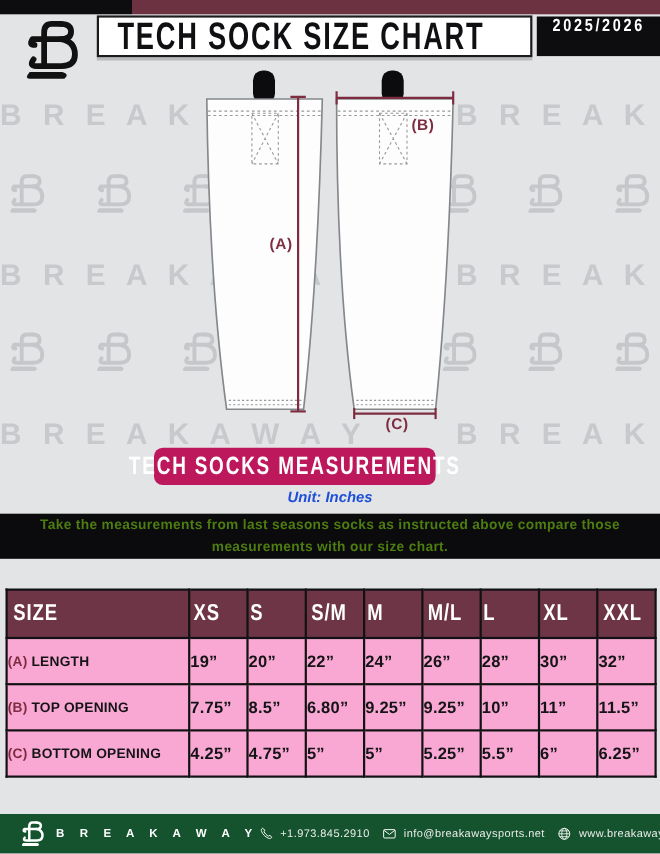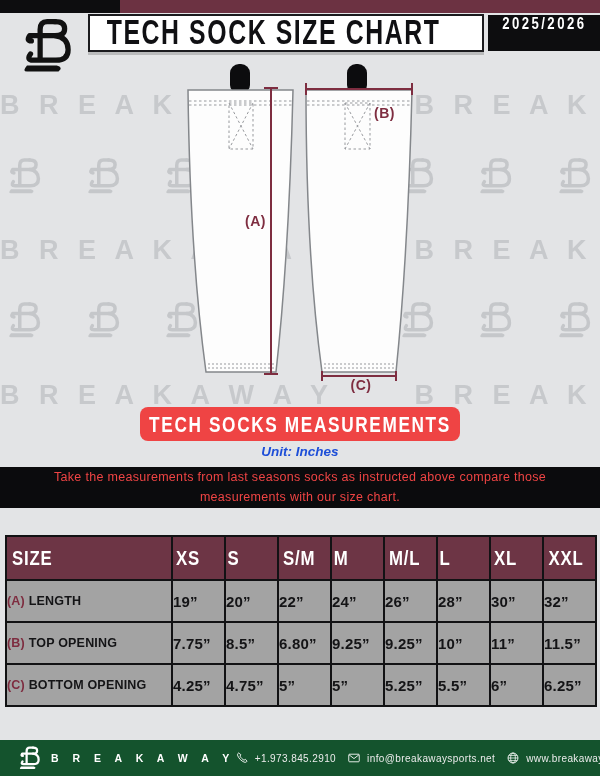--- a/index.html
+++ b/index.html
@@ -29,40 +29,40 @@
   .wm-b{width:38px;height:42px;color:#c5c7ca;}
 
   
   .diagram{position:absolute;left:0;top:58px;width:600px;height:362px;}
   .meas-label{position:absolute;color:#7e2d40;font-weight:800;font-size:14px;letter-spacing:.5px;}
   .lblA{left:228px;top:213px;width:38px;text-align:right;}
   .lblB{left:374px;top:105px;width:40px;text-align:left;}
   .lblC{left:341px;top:377px;width:40px;text-align:center;}
 
   
-  .measure-banner{position:absolute;left:140px;top:407px;width:320px;height:34px;background:#ef4444;
+  .measure-banner{position:absolute;left:140px;top:407px;width:256px;height:34px;background:#be185d;
                   border-radius:8px;display:flex;align-items:center;justify-content:center;}
   .measure-banner .t{color:#fff;font-size:21px;font-weight:700;letter-spacing:2px;white-space:nowrap;
                      transform:scale(.82,1.08);}
   .unit{position:absolute;left:0;top:444px;width:100%;text-align:center;font-style:italic;
         font-weight:700;font-size:13.5px;color:#1d4ed8;}
 
   
   .instruct{position:absolute;left:0;top:467px;width:100%;height:41px;background:#0b0b0d;
             display:flex;align-items:center;justify-content:center;}
-  .instruct p{color:#ef4444;font-size:12.5px;line-height:1.55;text-align:center;width:548px;margin:0;
-              font-weight:400;letter-spacing:.3px;}
+  .instruct p{color:#4d7c0f;font-size:12.5px;line-height:1.55;text-align:center;width:548px;margin:0;
+              font-weight:700;letter-spacing:.3px;}
 
   
   .size-table{position:absolute;left:5px;top:535px;width:590px;border-collapse:collapse;table-layout:fixed;}
   .size-table th,.size-table td{border:2px solid #121214;padding:0;text-align:left;vertical-align:middle;}
   .size-table thead th{background:#6d3545;height:42px;}
   .size-table thead .cond{display:inline-block;color:#fff;font-size:21px;font-weight:700;
                           letter-spacing:1px;transform:scaleX(.8);white-space:nowrap;}
-  .size-table tbody td{background:#a3a3a3;height:40px;font-weight:700;font-size:15px;color:#141416;
+  .size-table tbody td{background:#f9a8d4;height:40px;font-weight:700;font-size:15px;color:#141416;
                        letter-spacing:.2px;}
   .size-table tbody td.rowlabel{font-size:12.5px;font-weight:800;letter-spacing:.2px;}
   .size-table .pfx{color:#7e2d40;font-weight:800;}
 
   
   .footer{position:absolute;left:0;top:740px;width:100%;height:36px;background:#14532d;
           display:flex;align-items:center;padding:0 14px 0 18px;box-sizing:border-box;}
   .f-logo{width:24px;height:27px;color:#fff;flex:0 0 auto;}
   .f-brand{color:#fff;font-size:10.5px;font-weight:700;letter-spacing:5.5px;margin-left:9px;white-space:nowrap;}
   .f-contacts{margin-left:auto;display:flex;align-items:center;gap:11px;}

